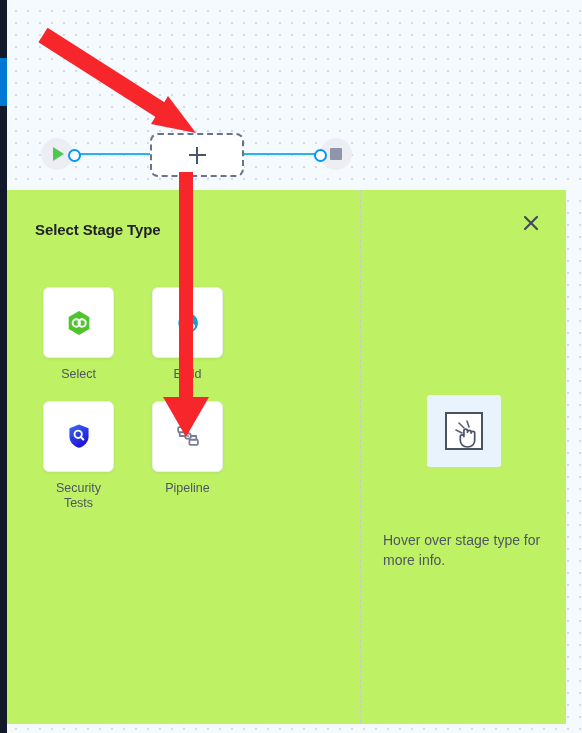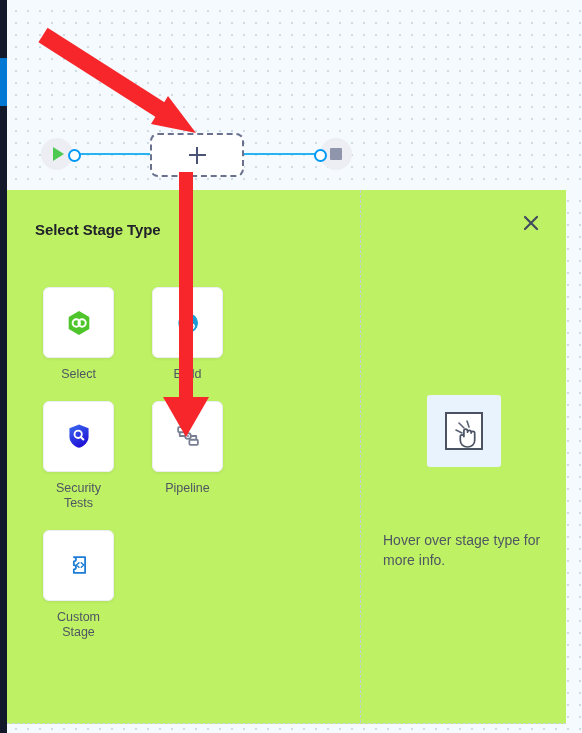--- a/index.html
+++ b/index.html
@@ -219,34 +219,20 @@
                 <path d="M7.2 12 V16 H12.9"></path>
                 <path d="M19.1 16 H24.8 V20"></path>
               </g>
               <circle cx="16" cy="16" r="1.1" fill="#787f94"></circle>
             </svg>
           </div>
           <div class="card-label">Pipeline</div>
         </div>
       </div>
 
-      <div class="row">
-        <div class="cell">
-          <div class="card">
-            <svg class="ico" viewBox="0 0 32 32">
-              <path d="M10.5 7.5 H22.5 V24.5 H10.5 V20.8
-                       a2.3 2.3 0 0 0 0-4.6 V12.1
-                       a2.3 2.3 0 0 0 0-4.6 Z" fill="none" stroke="#1c7cd6" stroke-width="1.9" stroke-linejoin="round"></path>
-              <polyline points="16.0,13.6 13.3,16.0 16.0,18.4" fill="none" stroke="#1c7cd6" stroke-width="1.6" stroke-linecap="round" stroke-linejoin="round"></polyline>
-              <polyline points="18.4,13.6 21.1,16.0 18.4,18.4" fill="none" stroke="#1c7cd6" stroke-width="1.6" stroke-linecap="round" stroke-linejoin="round"></polyline>
-            </svg>
-          </div>
-          <div class="card-label">Custom<br>Stage</div>
-        </div>
-      </div>
 
     </div>
   </div>
 
   <div id="panel-divider"></div>
 
   <div id="right-pane">
     <div id="close-btn">
       <svg width="18" height="18" viewBox="0 0 18 18">
         <line x1="3" y1="3" x2="15" y2="15" stroke="#444b5e" stroke-width="2.2" stroke-linecap="round"></line>

